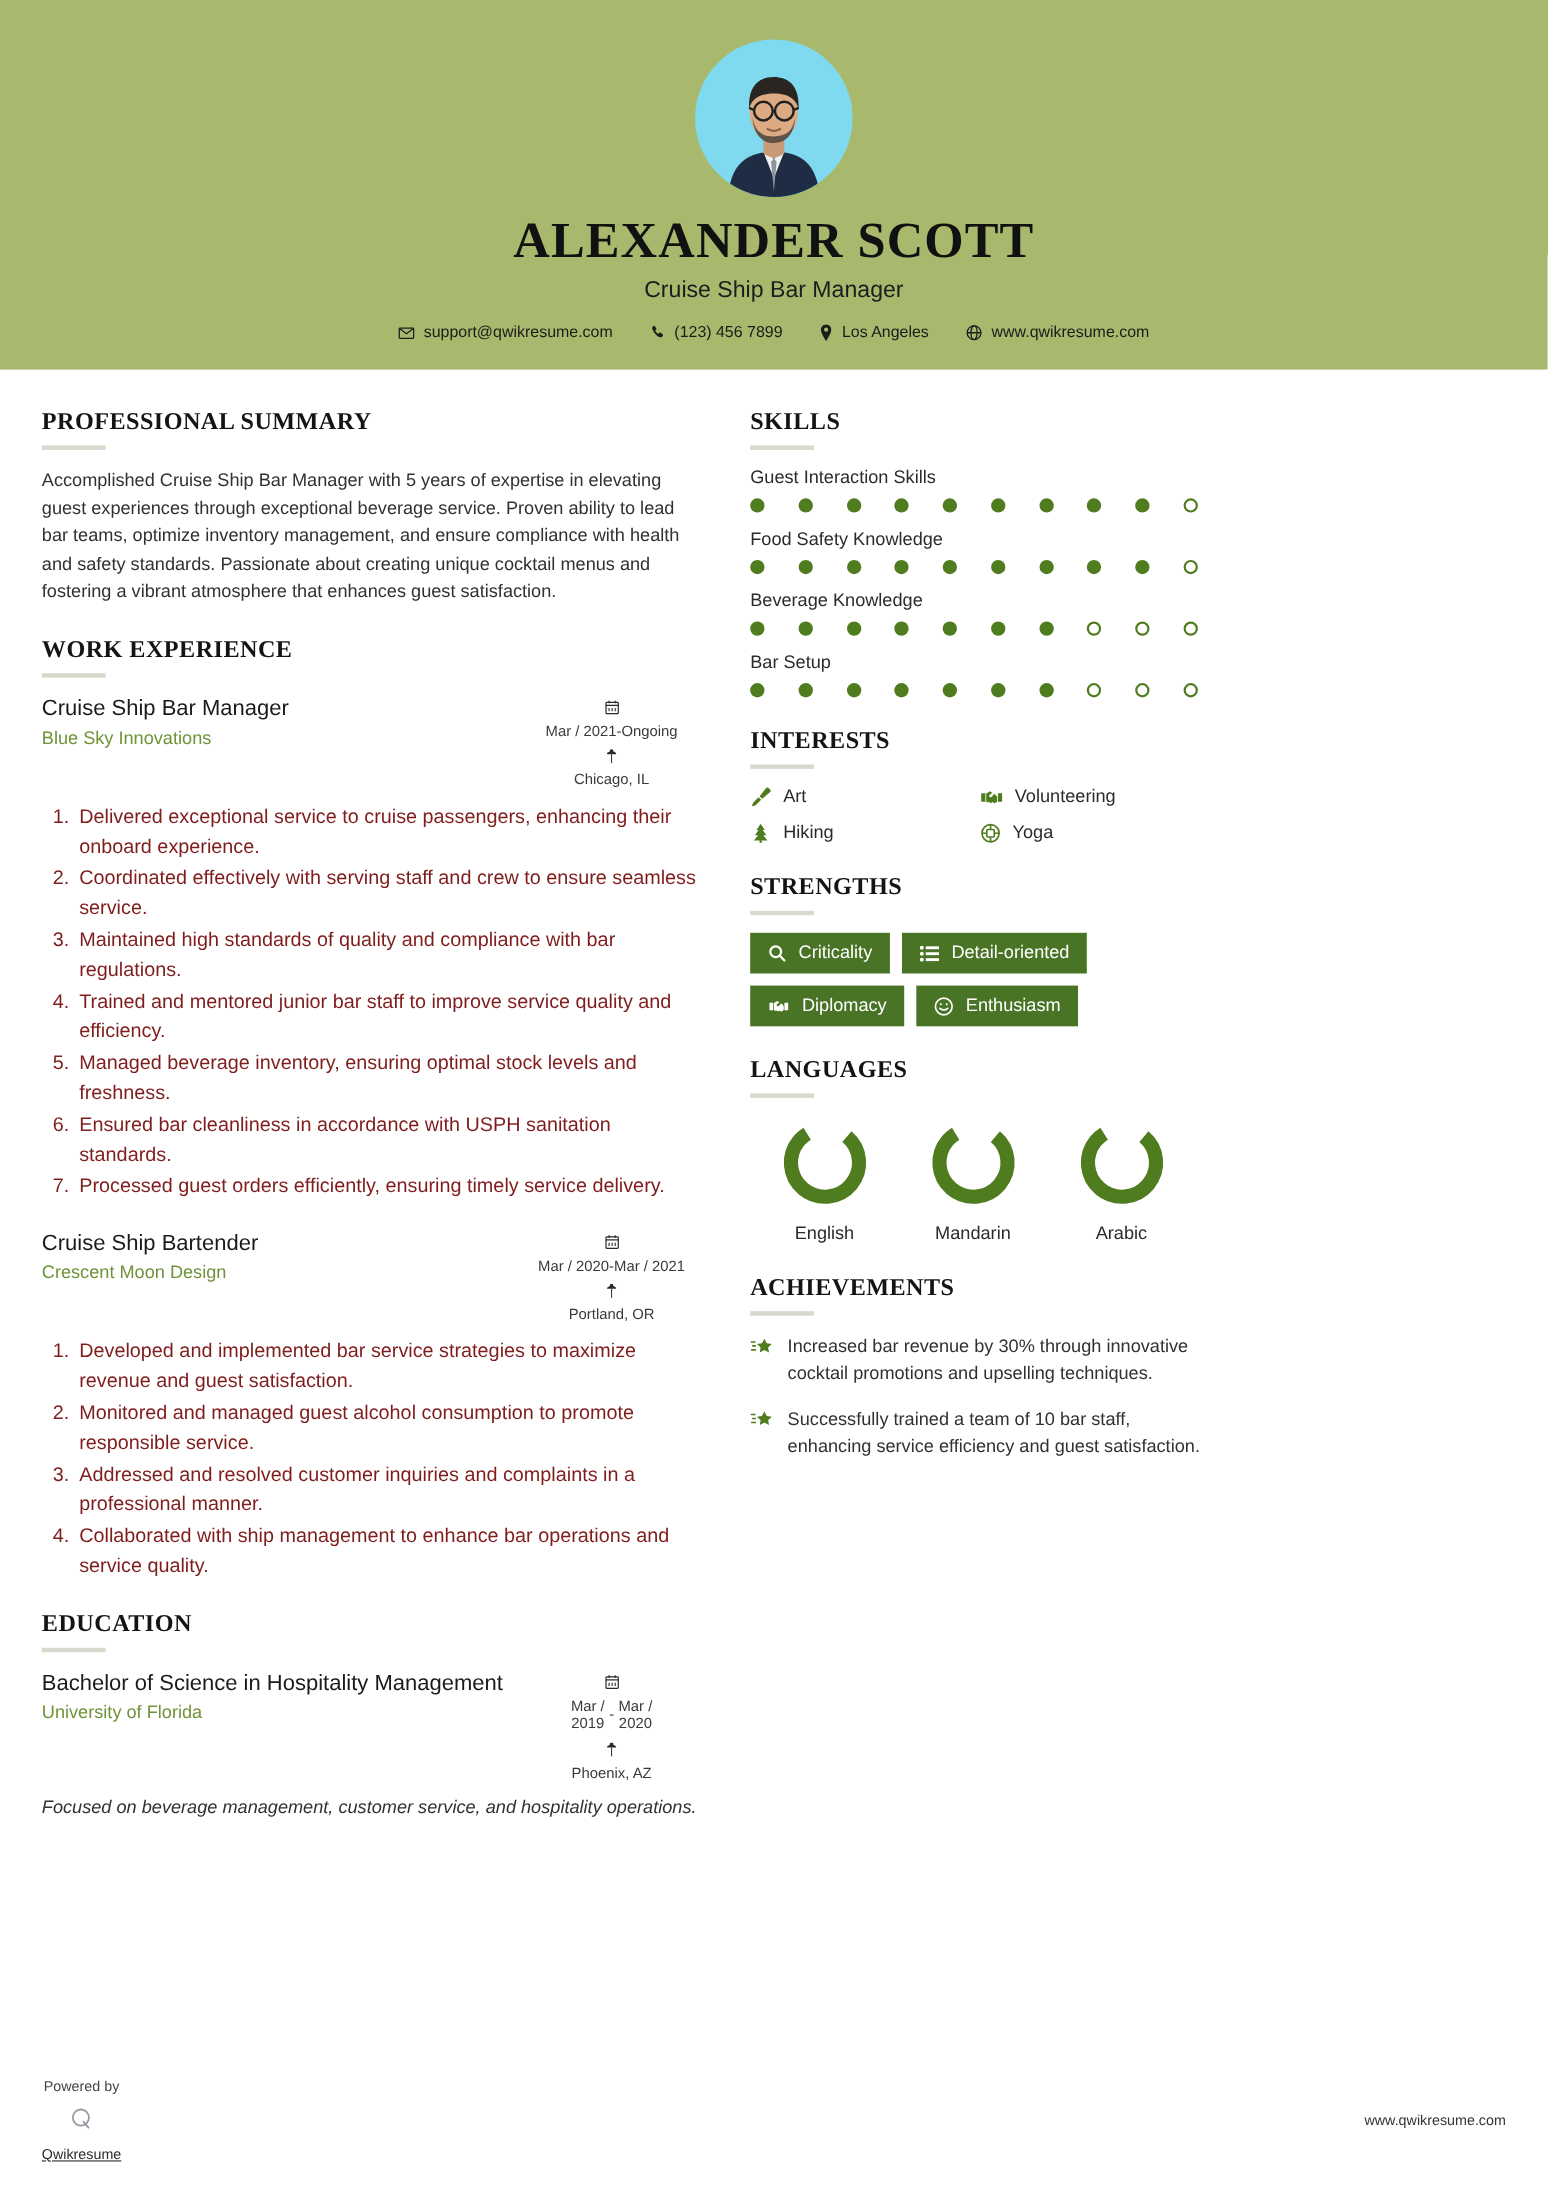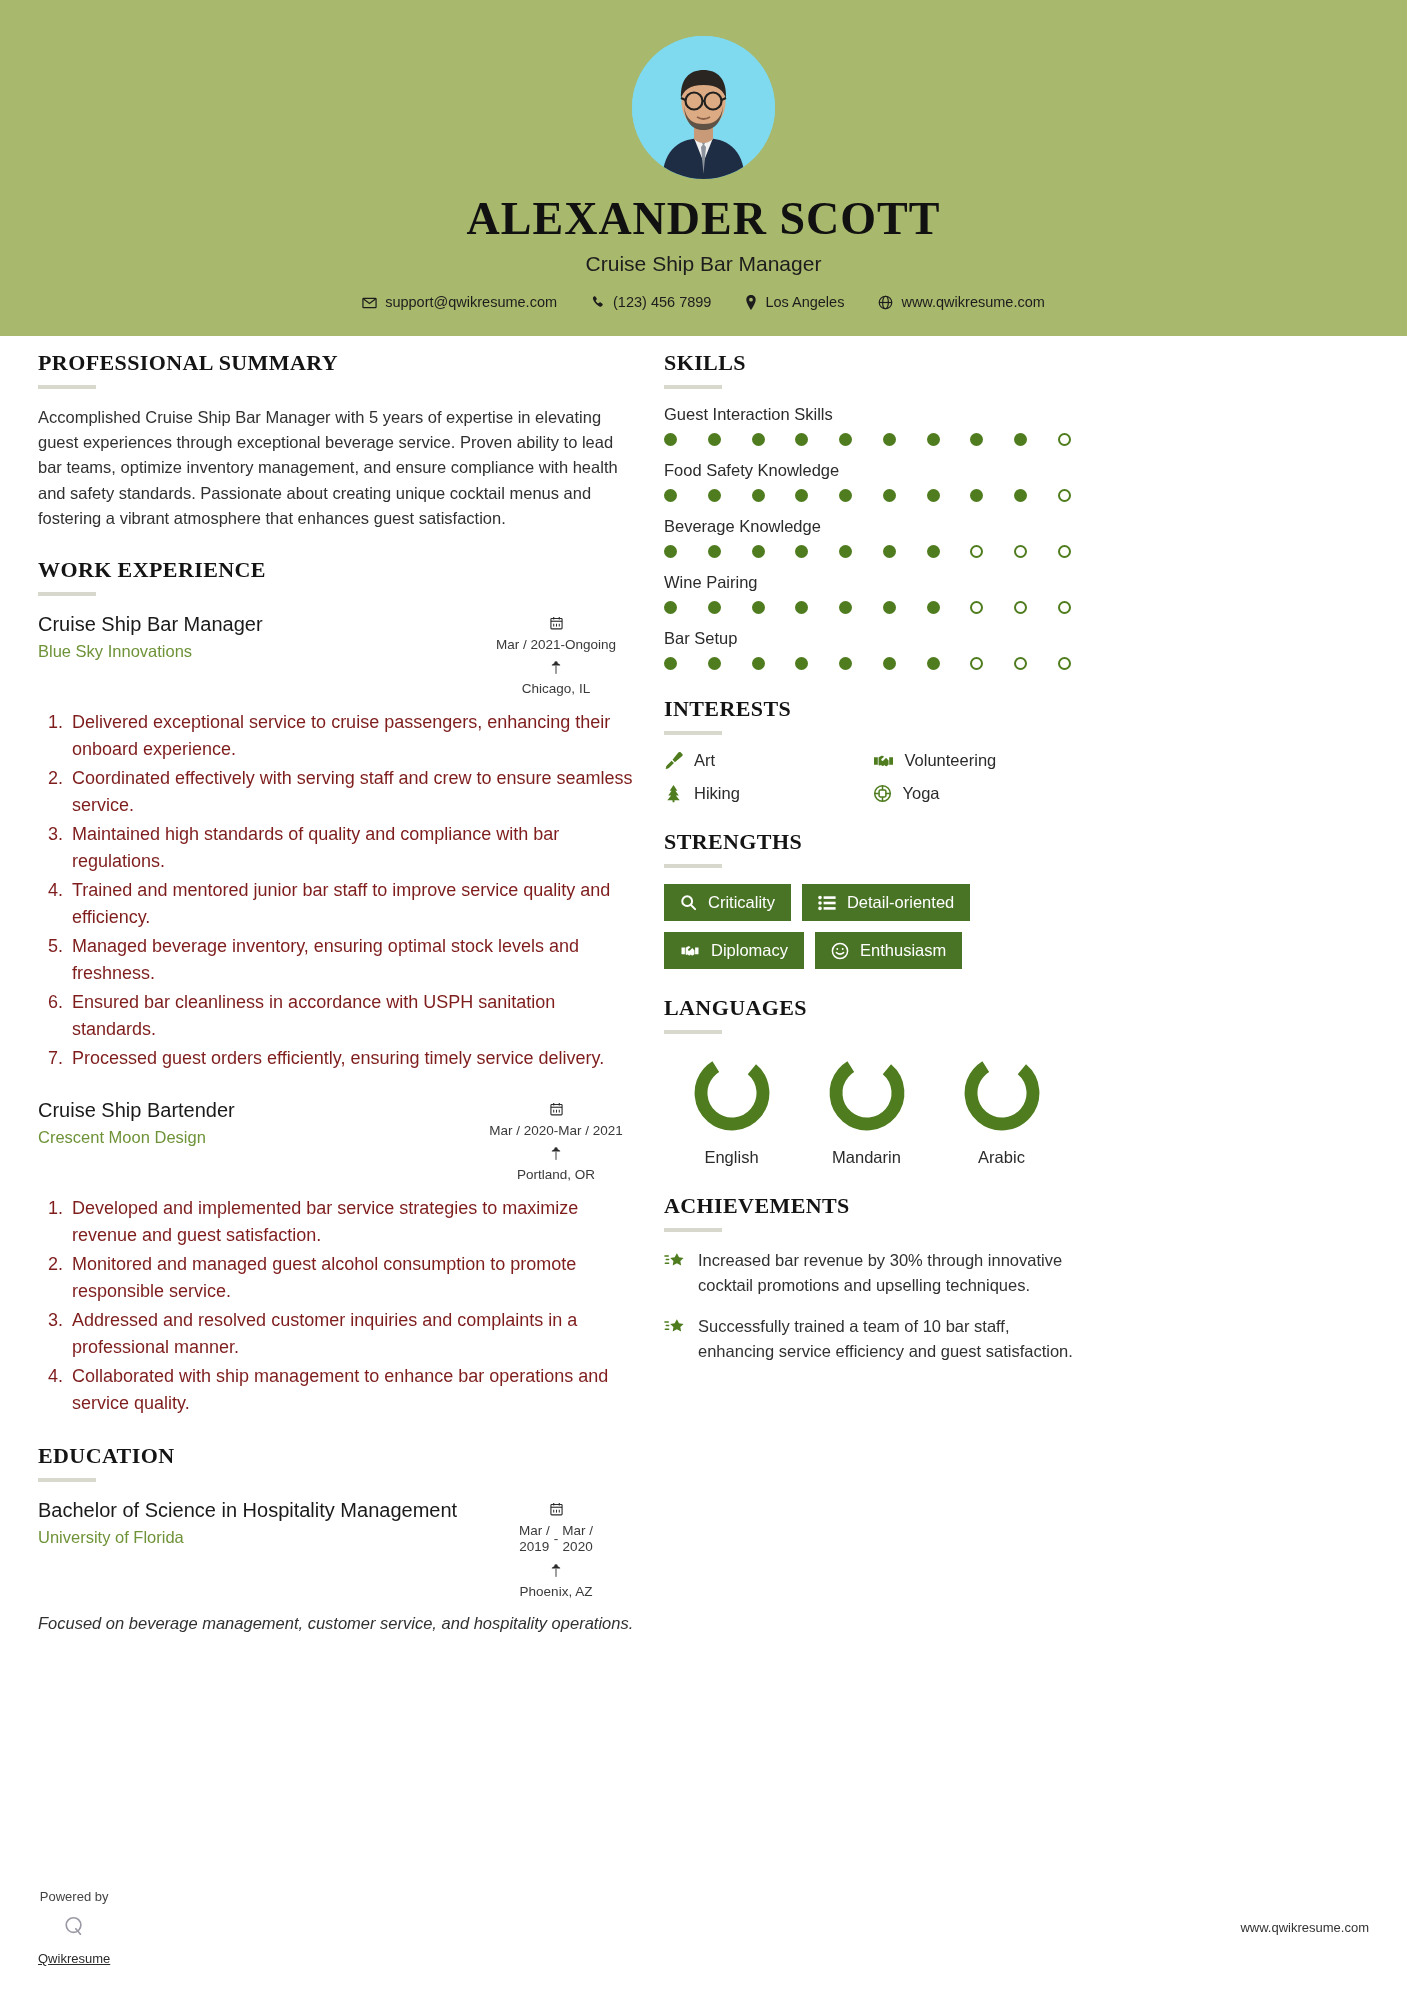--- a/index.html
+++ b/index.html
@@ -76,22 +76,22 @@
     align-items: center;
     gap: 8px;
     padding: 0 17px;
   }
 
   .contact-item svg { display: block; }
 
   
   .body-cols {
     display: flex;
-    padding: 14px 38px 0 38px;
-    gap: 28px;
+    padding: 34px 38px 0 38px;
+    gap: 46px;
     align-items: flex-start;
     flex: 1 1 auto;
   }
 
   .col-left  { width: 598px; flex: 0 0 598px; }
   .col-right { width: 409px; flex: 0 0 409px; }
 
   
   .section { margin-bottom: 26px; }
 
@@ -574,35 +574,20 @@
               <span class="dot on"></span>
               <span class="dot on"></span>
               <span class="dot on"></span>
               <span class="dot on"></span>
               <span class="dot off"></span>
               <span class="dot off"></span>
               <span class="dot off"></span>
             </div>
         </div>
         <div class="skill-block">
-          <div class="skill-name">Wine Pairing</div>
-          <div class="dot-row">
-              <span class="dot on"></span>
-              <span class="dot on"></span>
-              <span class="dot on"></span>
-              <span class="dot on"></span>
-              <span class="dot on"></span>
-              <span class="dot on"></span>
-              <span class="dot on"></span>
-              <span class="dot off"></span>
-              <span class="dot off"></span>
-              <span class="dot off"></span>
-            </div>
-        </div>
-        <div class="skill-block">
           <div class="skill-name">Bar Setup</div>
           <div class="dot-row">
               <span class="dot on"></span>
               <span class="dot on"></span>
               <span class="dot on"></span>
               <span class="dot on"></span>
               <span class="dot on"></span>
               <span class="dot on"></span>
               <span class="dot on"></span>
               <span class="dot off"></span>

